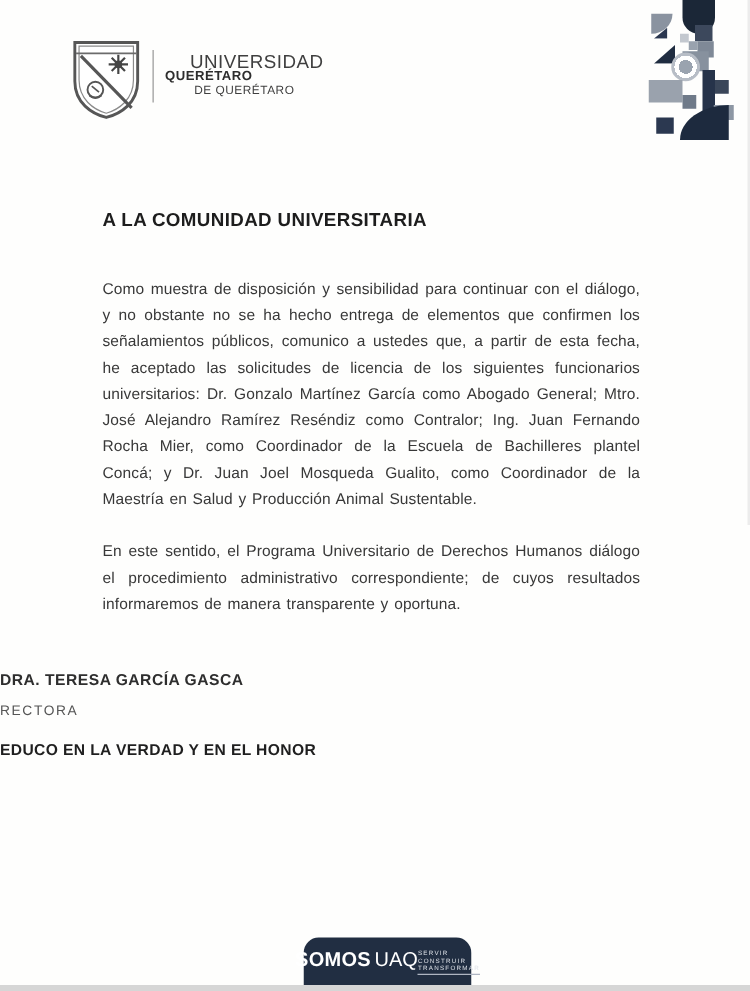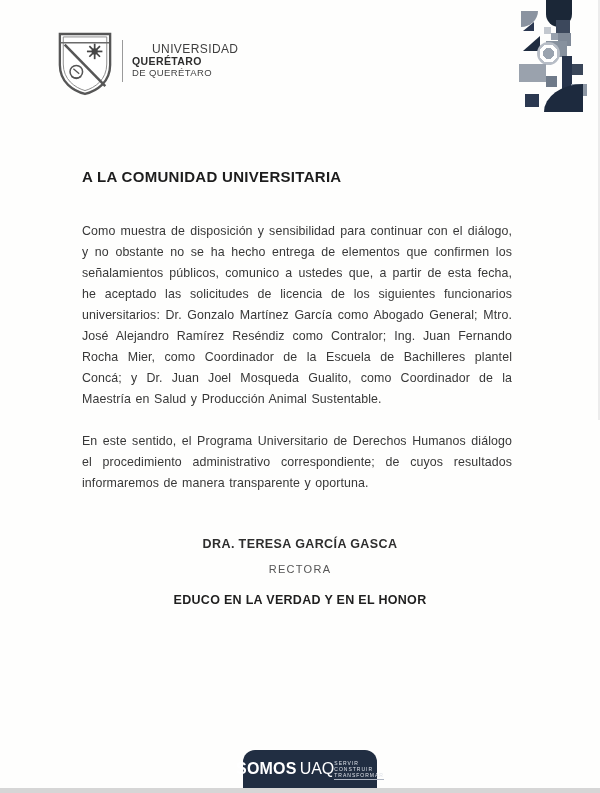--- a/index.html
+++ b/index.html
@@ -9,23 +9,23 @@
     margin:0 auto;
     background:#fefefd;
     overflow:hidden;
     font-family:"Liberation Sans", sans-serif;
     color:#383838;
   }
   
   .crest{position:absolute;left:56px;top:32px;width:58px;height:64px;}
   .logo-divider{position:absolute;left:122px;top:40px;width:1px;height:42px;background:#9a9a9a;}
   .logo-text{position:absolute;left:132px;top:44px;line-height:11.5px;letter-spacing:.4px;}
-  .logo-text .l1{font-size:12px;color:#3f3f3f;font-weight:500;padding-left:20px;}
+  .logo-text .l1{font-size:15px;color:#3f3f3f;font-weight:500;padding-left:20px;}
   .logo-text .l2{font-size:10.5px;color:#2d2d2d;font-weight:800;}
-  .logo-text .l3{font-size:9.5px;color:#3f3f3f;font-weight:500;}
+  .logo-text .l3{font-size:9.5px;color:#3f3f3f;font-weight:500;text-align:center;}
   
   .mosaic{position:absolute;left:513px;top:0;width:87px;height:115px;}
   .mosaic div{position:absolute;}
   .m-u{left:33px;top:0;width:26px;height:27px;background:#1b2737;border-radius:0 0 13px 13px;}
   .m-q1{left:8px;top:11px;width:17px;height:16px;background:#8a93a0;border-radius:0 0 100% 0;}
   .m-t1{left:10px;top:22px;width:11px;height:9px;background:#2a3750;clip-path:polygon(0 100%,100% 0,100% 100%);}
   .m-s1{left:43px;top:20px;width:14px;height:13px;background:#3c485c;}
   .m-c1{left:31px;top:27px;width:7px;height:7px;background:#c3c8cf;}
   .m-c2{left:38px;top:33px;width:7px;height:7px;background:#99a2ae;}
   .m-s2{left:45px;top:33px;width:13px;height:13px;background:#7f8997;}
@@ -40,21 +40,21 @@
   .m-r2{left:58px;top:84px;width:16px;height:12px;background:#8d97a4;}
   .m-q2{left:31px;top:84px;width:39px;height:28px;background:#1d2a3e;border-top-left-radius:100%;}
   .m-s7{left:12px;top:94px;width:14px;height:13px;background:#2b3850;}
   
   .heading{position:absolute;left:82px;top:168px;font-size:15px;font-weight:800;
            letter-spacing:.3px;color:#1d1d1d;}
   .body-text{position:absolute;left:82px;right:88px;top:221px;
              font-size:12.4px;line-height:21px;letter-spacing:.1px;word-spacing:1px;
              text-align:justify;color:#383838;}
   .body-text p{margin:0 0 21px 0;}
-  .signature{position:absolute;left:0;right:0;top:537px;text-align:center;}
+  .signature{position:absolute;left:0;right:0;top:537px;text-align:left;}
   .sig-name{font-size:12.5px;font-weight:600;color:#2e2e2e;letter-spacing:.4px;}
   .sig-role{font-size:11px;color:#555;letter-spacing:1.3px;margin-top:12px;}
   .motto{font-size:12.5px;font-weight:800;color:#1f1f1f;letter-spacing:.3px;margin-top:18px;}
   .dateline{position:absolute;left:0;right:0;top:682px;text-align:center;
             font-size:11.5px;color:#3c3c3c;letter-spacing:.3px;}
   
   .footer-banner{position:absolute;left:243px;top:750px;width:134px;height:38px;
                  background:#212e42;border-radius:12px 12px 0 0;
                  display:flex;flex-direction:row;align-items:center;justify-content:center;}
   .brand-line{color:#ffffff;font-size:16px;line-height:16px;}

